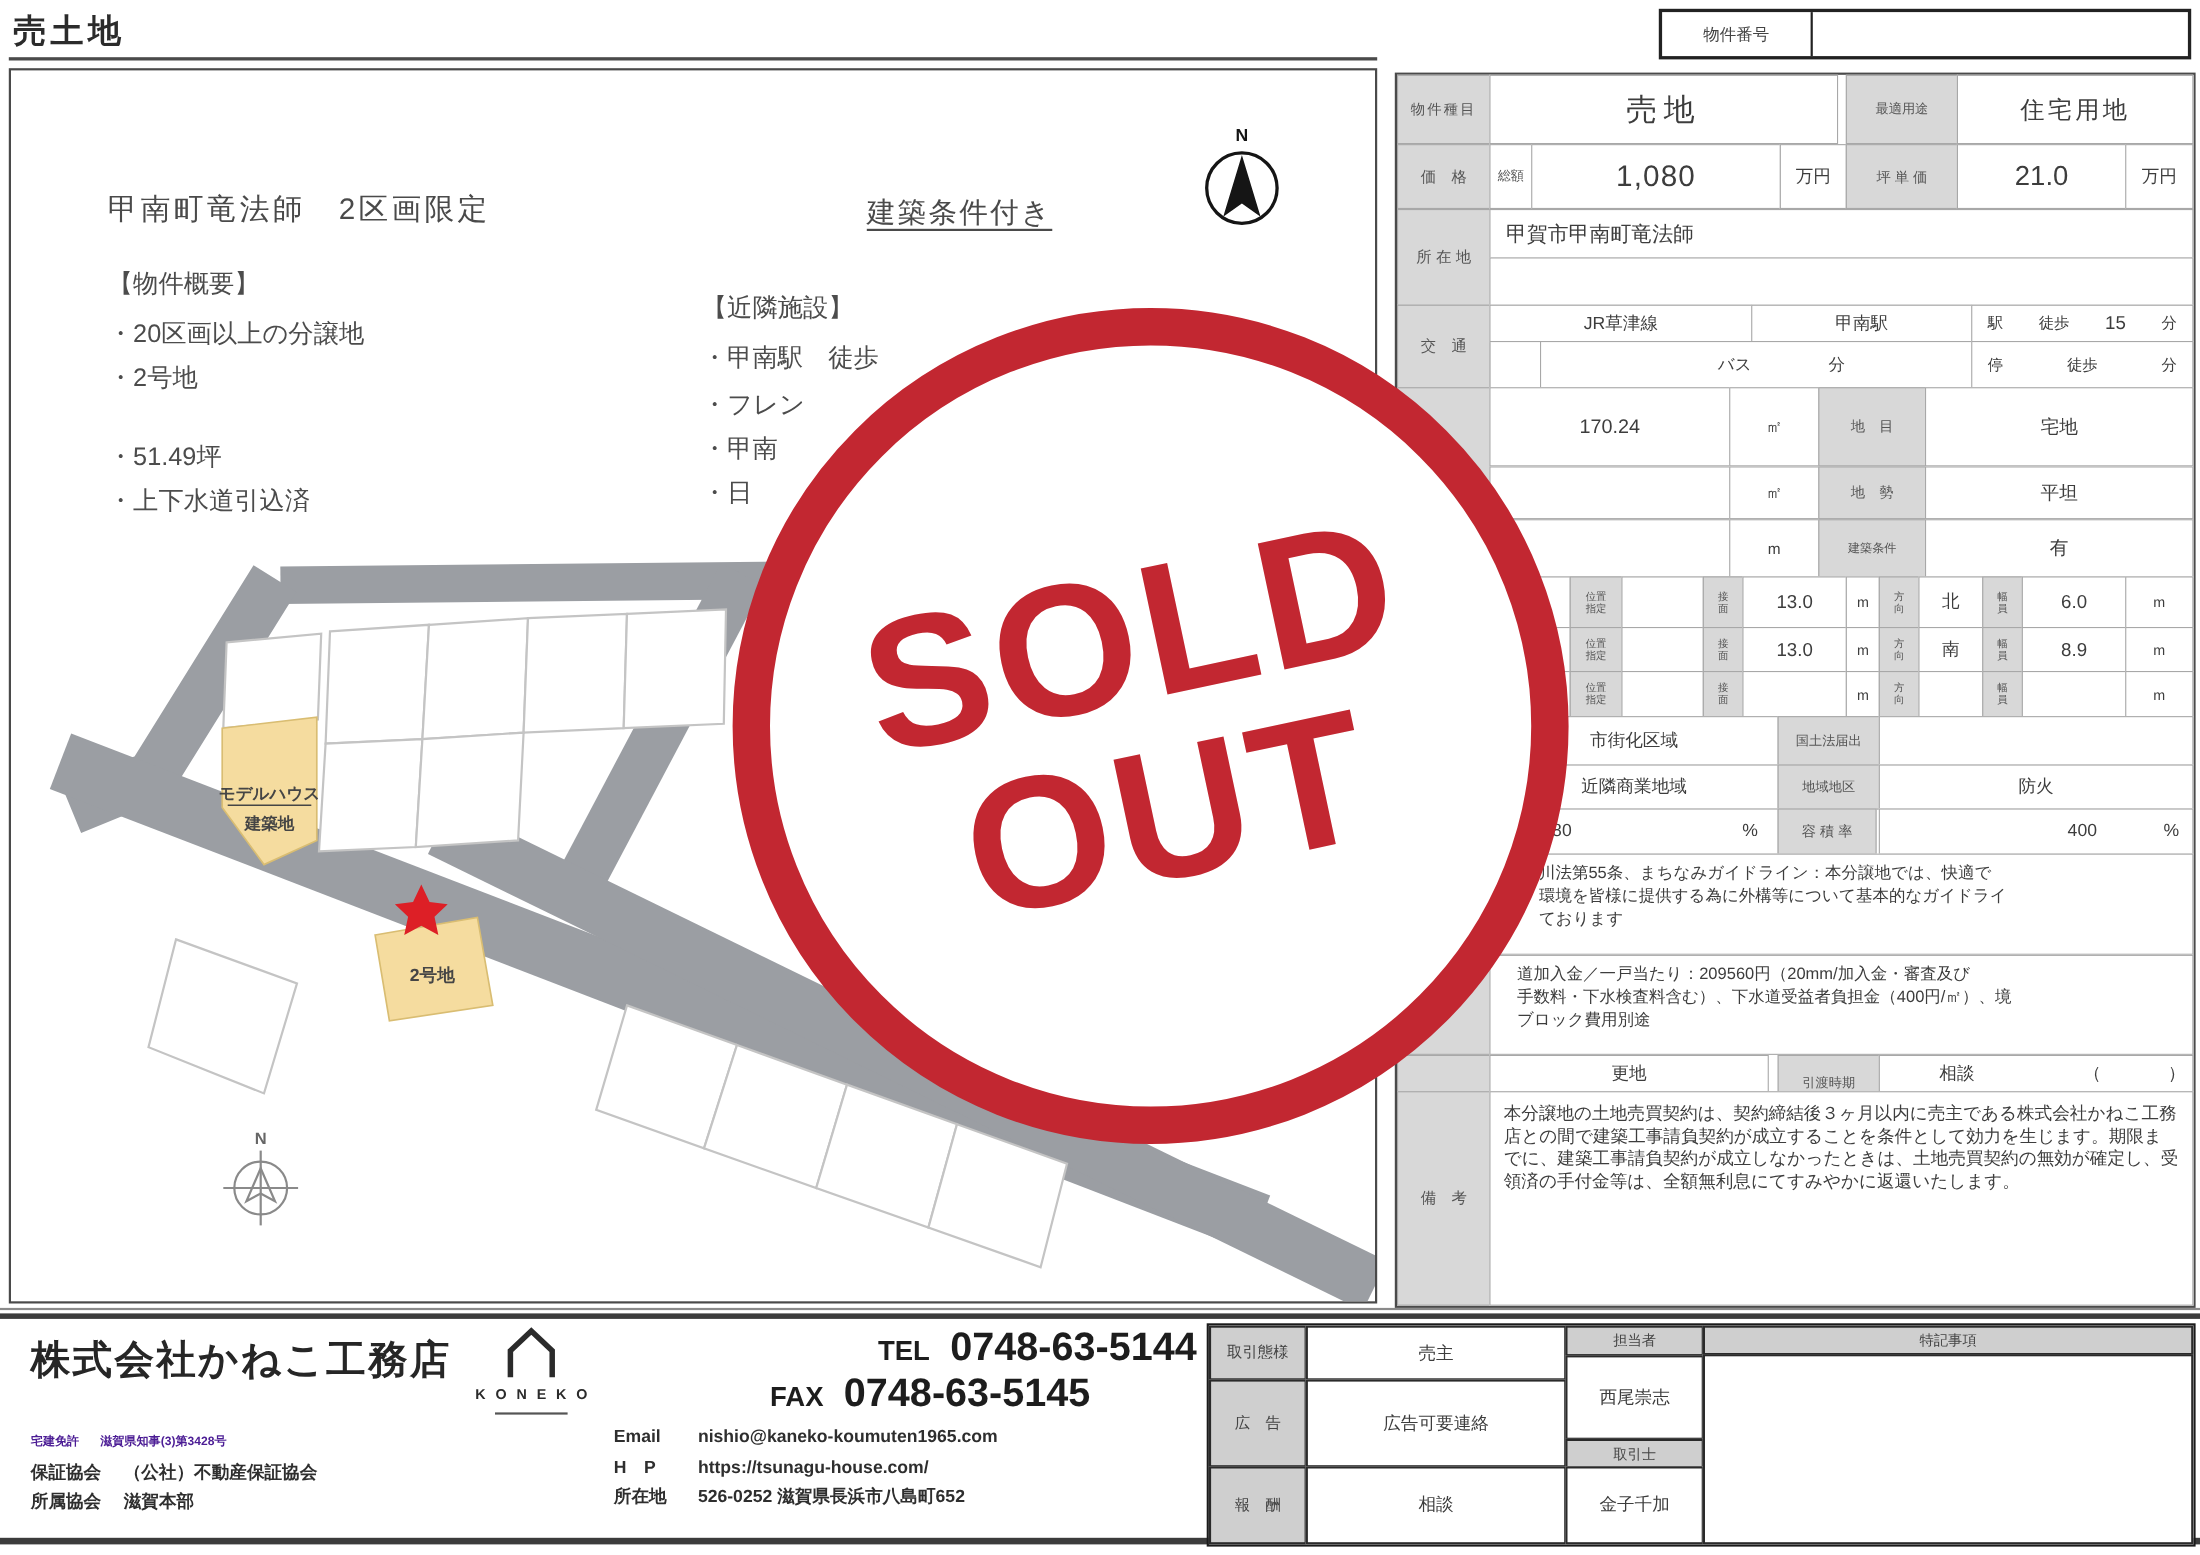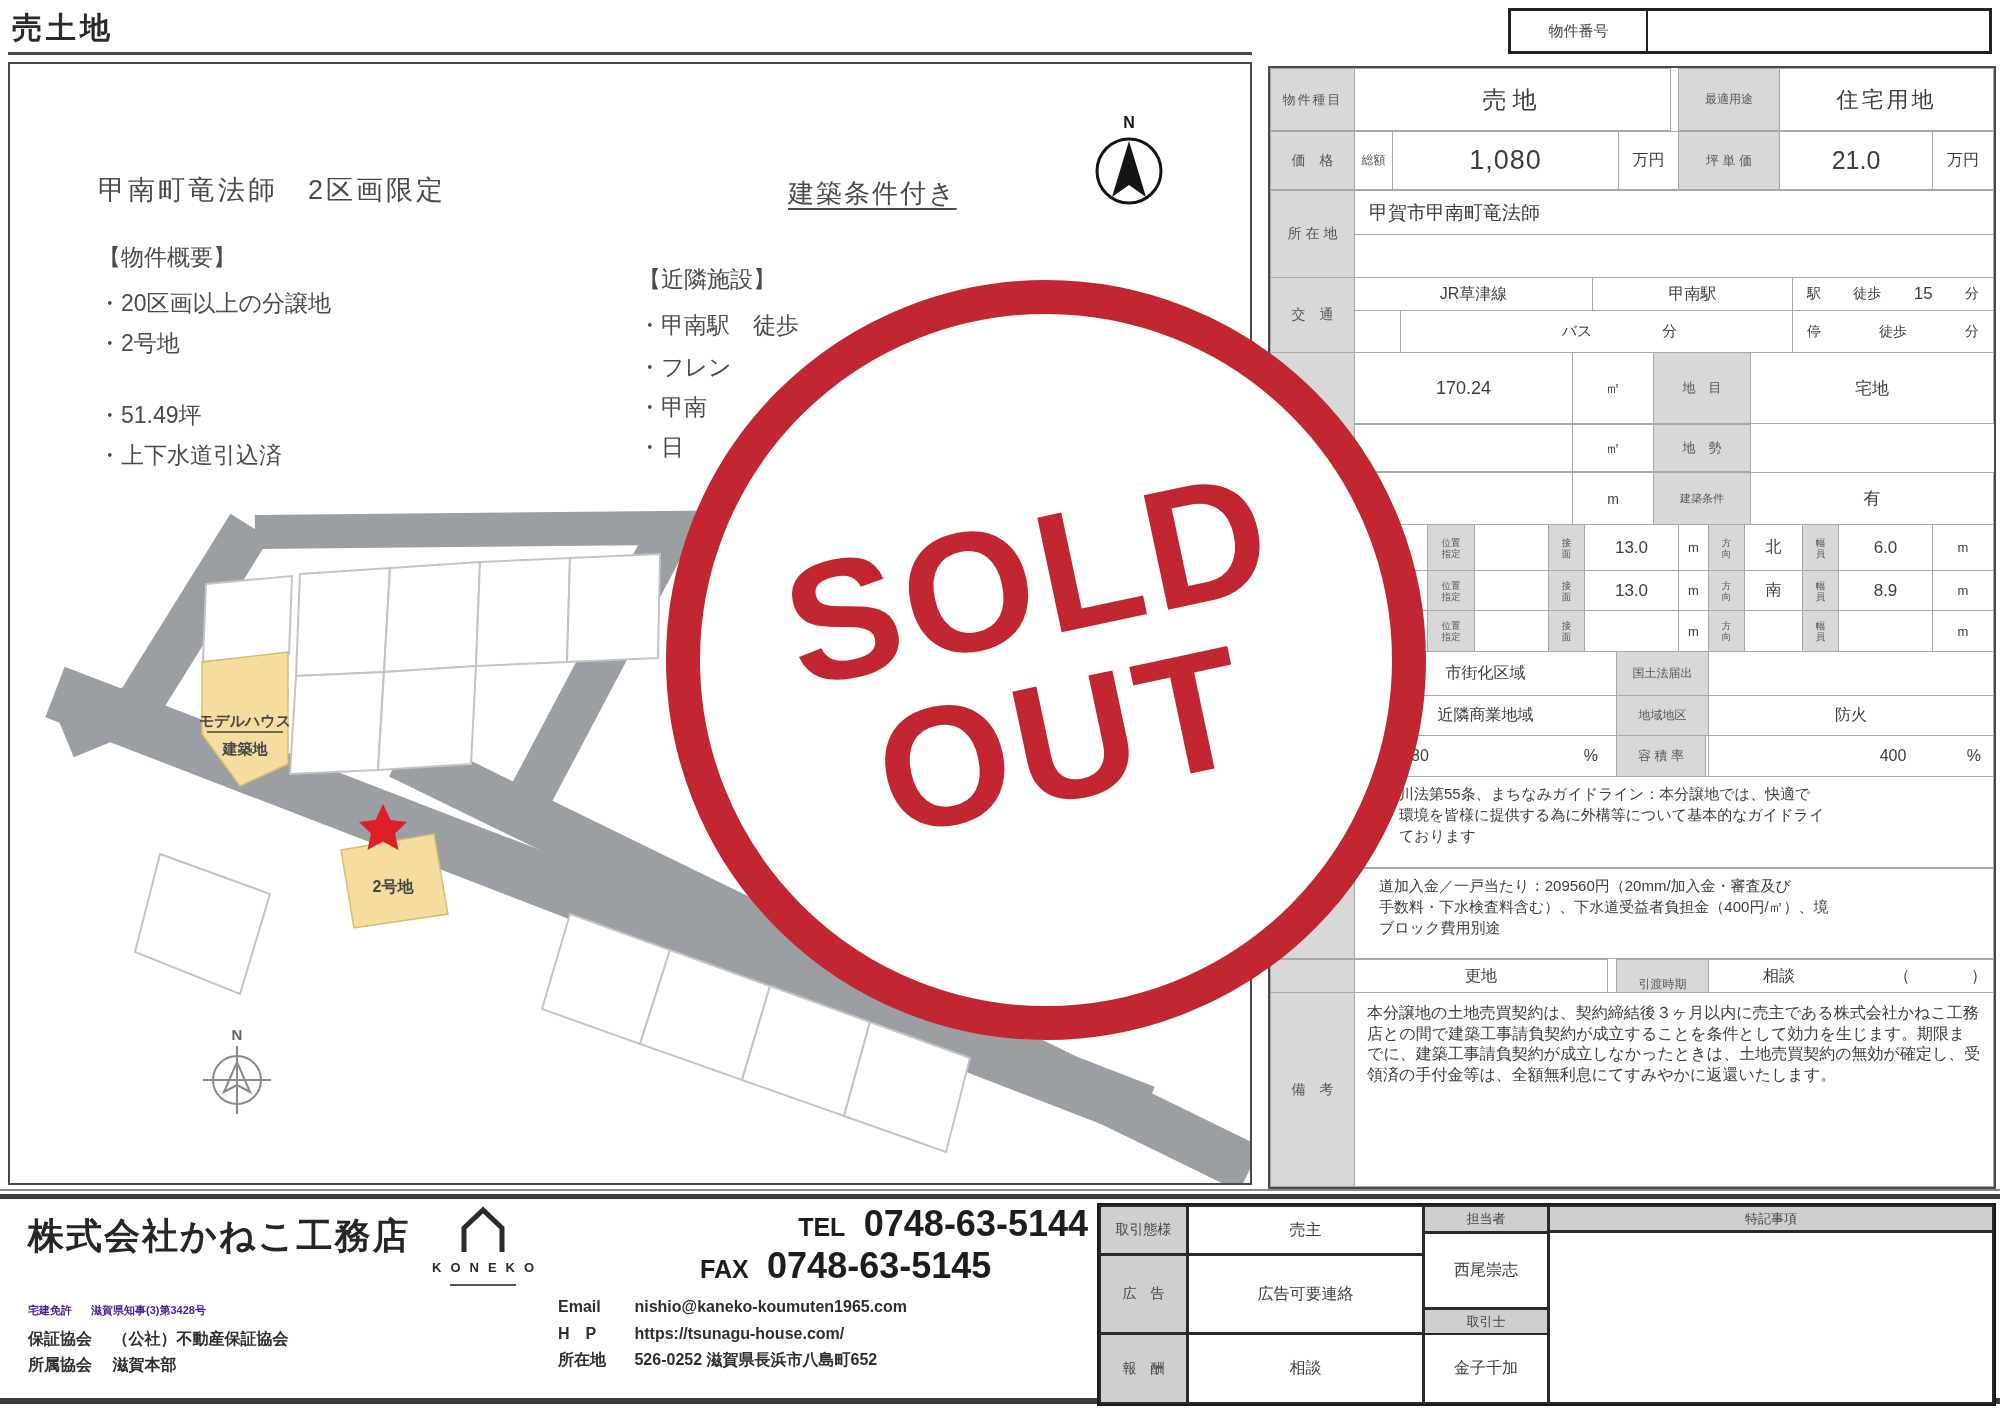--- a/index.html
+++ b/index.html
@@ -108,21 +108,21 @@
     <div class="abs" style="left:628px;top:200px;font-size:23px;color:#4c4c4c;z-index:2;">【近隣施設】</div>
     <div class="abs" style="left:628px;top:246px;font-size:23px;color:#4c4c4c;z-index:2;">・甲南駅　徒歩</div>
     <div class="abs" style="left:628px;top:288px;font-size:23px;color:#4c4c4c;z-index:2;">・フレン</div>
     <div class="abs" style="left:628px;top:328px;font-size:23px;color:#4c4c4c;z-index:2;">・甲南</div>
     <div class="abs" style="left:628px;top:368px;font-size:23px;color:#4c4c4c;z-index:2;">・日</div>
   </div>
 
   <div class="abs" style="left:1268px;top:66px;width:724px;height:1119px;border:2px solid #4a4a4a;box-sizing:content-box;">
 
     <div class="cell gray" style="left:0;top:0;width:85px;height:63px;font-size:13px;letter-spacing:2px;color:#555;">物件種目</div>
-    <div class="cell" style="left:84px;top:0;width:317px;height:63px;font-size:24px;letter-spacing:6px;">売地</div>
+    <div class="cell" style="left:84px;top:0;width:317px;height:63px;font-size:28px;letter-spacing:6px;">売地</div>
     <div class="cell gray" style="left:408px;top:0;width:102px;height:63px;font-size:12px;color:#555;">最適用途</div>
     <div class="cell" style="left:509px;top:0;width:215px;height:63px;font-size:22px;letter-spacing:3px;">住宅用地</div>
 
     <div class="cell gray" style="left:0;top:63px;width:85px;height:59px;font-size:14px;color:#555;">価　格</div>
     <div class="cell" style="left:84px;top:63px;width:39px;height:59px;font-size:12px;color:#555;">総額</div>
     <div class="cell" style="left:122px;top:63px;width:227px;height:59px;font-size:27px;letter-spacing:1px;">1,080</div>
     <div class="cell" style="left:348px;top:63px;width:61px;height:59px;font-size:16px;">万円</div>
     <div class="cell gray" style="left:408px;top:63px;width:102px;height:59px;font-size:13px;color:#555;">坪 単 価</div>
     <div class="cell" style="left:509px;top:63px;width:154px;height:59px;font-size:25px;">21.0</div>
     <div class="cell" style="left:662px;top:63px;width:62px;height:59px;font-size:16px;">万円</div>
@@ -155,20 +155,21 @@
       <span style="font-size:10px;">（公簿）</span>
     </div>
     <div class="cell" style="left:84px;top:284px;width:219px;height:72px;font-size:18px;">170.24</div>
     <div class="cell" style="left:302px;top:284px;width:82px;height:72px;font-size:15px;">㎡</div>
     <div class="cell gray" style="left:383px;top:284px;width:98px;height:72px;font-size:13px;color:#555;">地　目</div>
     <div class="cell" style="left:480px;top:284px;width:244px;height:72px;font-size:17px;">宅地</div>
 
     <div class="cell" style="left:84px;top:356px;width:219px;height:48px;"></div>
     <div class="cell" style="left:302px;top:356px;width:82px;height:48px;font-size:15px;">㎡</div>
     <div class="cell gray" style="left:383px;top:356px;width:98px;height:48px;font-size:13px;color:#555;">地　勢</div>
+    <div class="cell" style="left:480px;top:356px;width:244px;height:48px;font-size:17px;">平坦</div>
 
     <div class="cell" style="left:84px;top:404px;width:219px;height:53px;"></div>
     <div class="cell" style="left:302px;top:404px;width:82px;height:53px;font-size:14px;">m</div>
     <div class="cell gray" style="left:383px;top:404px;width:98px;height:53px;font-size:11px;color:#555;">建築条件</div>
     <div class="cell" style="left:480px;top:404px;width:244px;height:53px;font-size:17px;">有</div>
 
     <div class="cell gray" style="left:0;top:456px;width:85px;height:127px;font-size:14px;color:#555;">接　道</div>
 
     <div class="cell" style="left:84px;top:456px;width:74px;height:47px;"></div>
     <div class="cell gray vlabel" style="left:157px;top:456px;width:48px;height:47px;">

